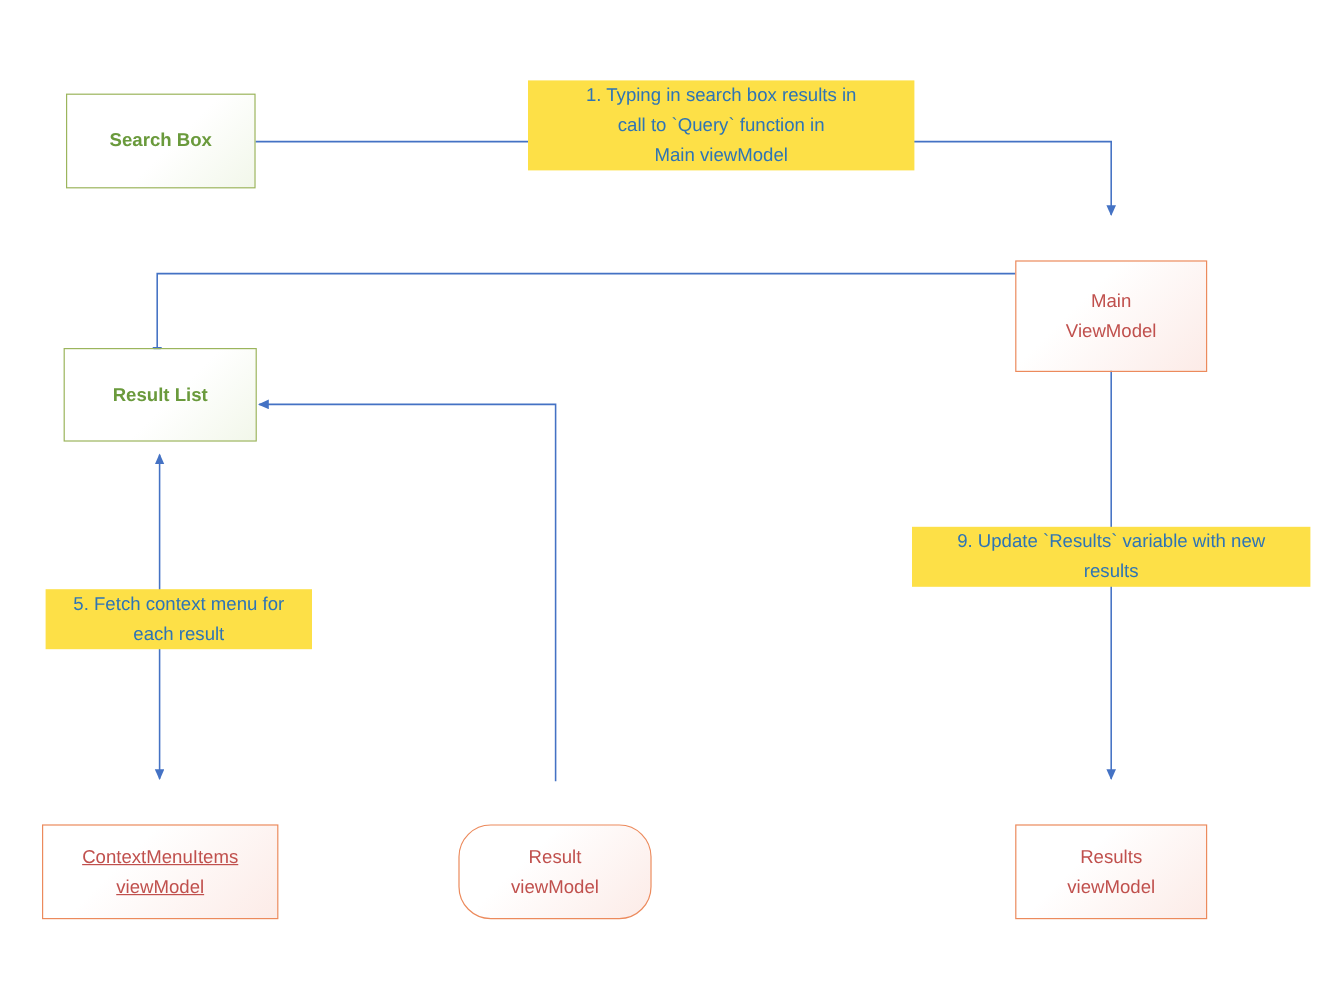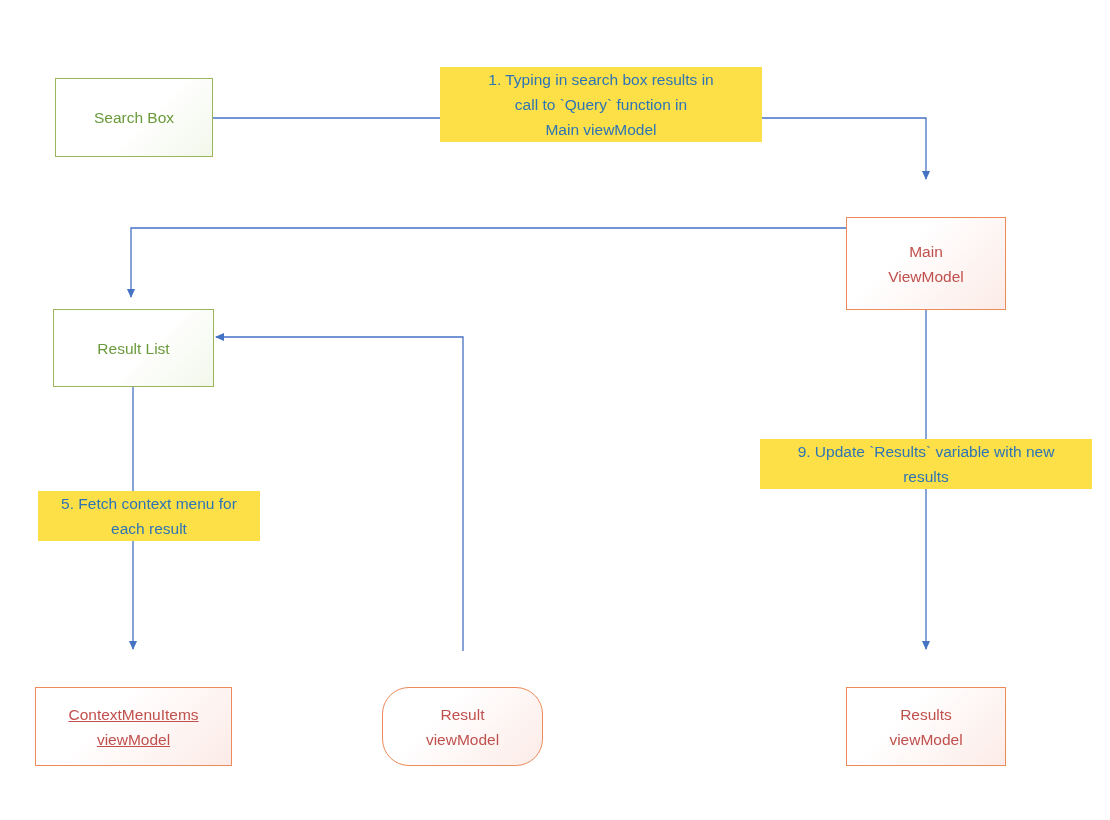--- a/index.html
+++ b/index.html
@@ -18,20 +18,21 @@
     display: flex; align-items: center; justify-content: center;
     text-align: center;
     white-space: pre-line;
     font-size: 15.5px; line-height: 25px;
     box-sizing: border-box;
   }
   .node.green {
     border: 1px solid #9BB55C;
     color: #6A9A3C;
     background: linear-gradient(135deg, #ffffff 55%, #f2f7ea 100%);
+    font-weight: bold;
   }
   .node.orange {
     border: 1px solid #EC8A5C;
     color: #C0504D;
     background: linear-gradient(135deg, #ffffff 35%, #fcebe7 100%);
     margin-top: 36px;
   }
 
   .annotation {
     position: absolute;
@@ -70,21 +71,21 @@
 
   <div class="node green" style="left:55px; top:78px; width:158px; height:79px;">
     <span>Search Box</span>
   </div>
 
   <div class="node orange" style="left:846px; top:181px; width:160px; height:93px;">
     <span>Main
 ViewModel</span>
   </div>
 
-  <div class="node green" style="left:53px; top:309px; width:161px; height:78px;">
+  <div class="node green" style="left:53px; top:290px; width:161px; height:78px;">
     <span>Result List</span>
   </div>
 
   <div class="node orange" style="left:35px; top:651px; width:197px; height:79px;text-decoration:underline;">
     <span>ContextMenuItems
 viewModel</span>
   </div>
 
   <div class="node orange" style="left:382px; top:651px; width:161px; height:79px;border-radius:27px;">
     <span>Result

